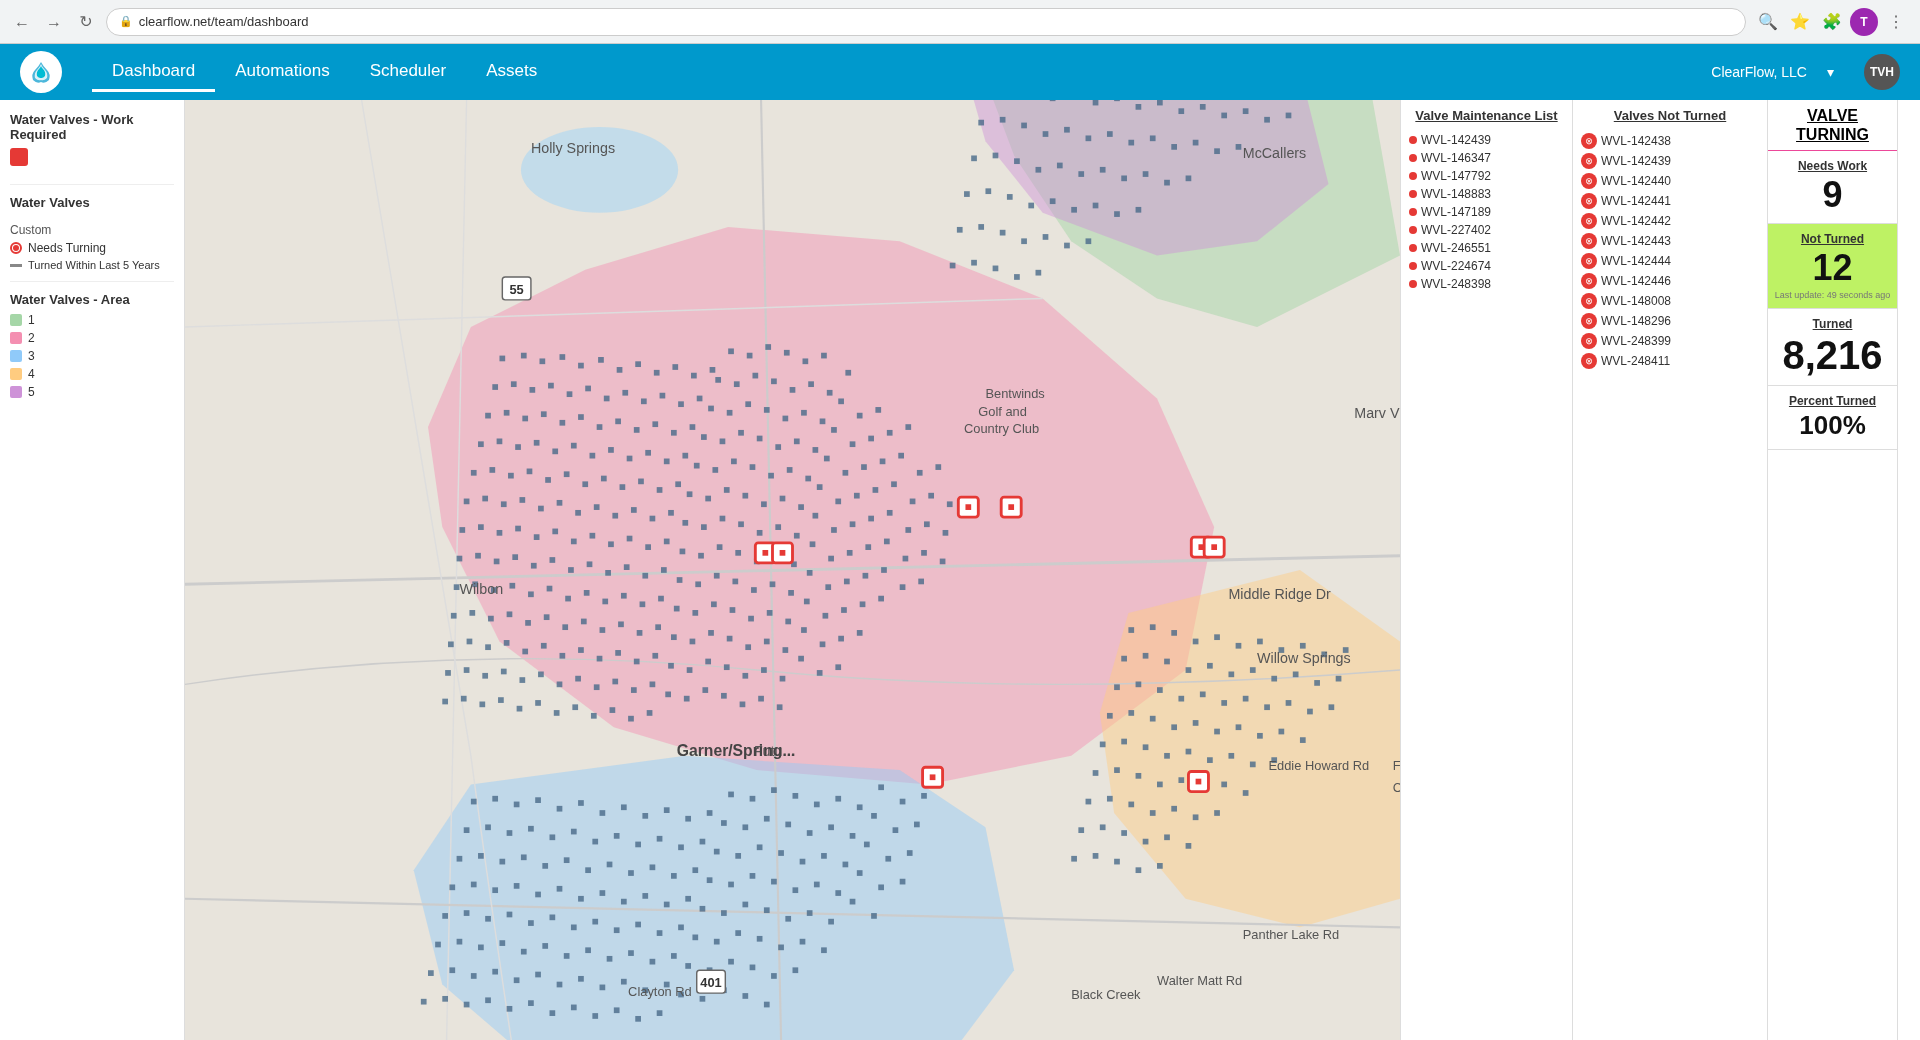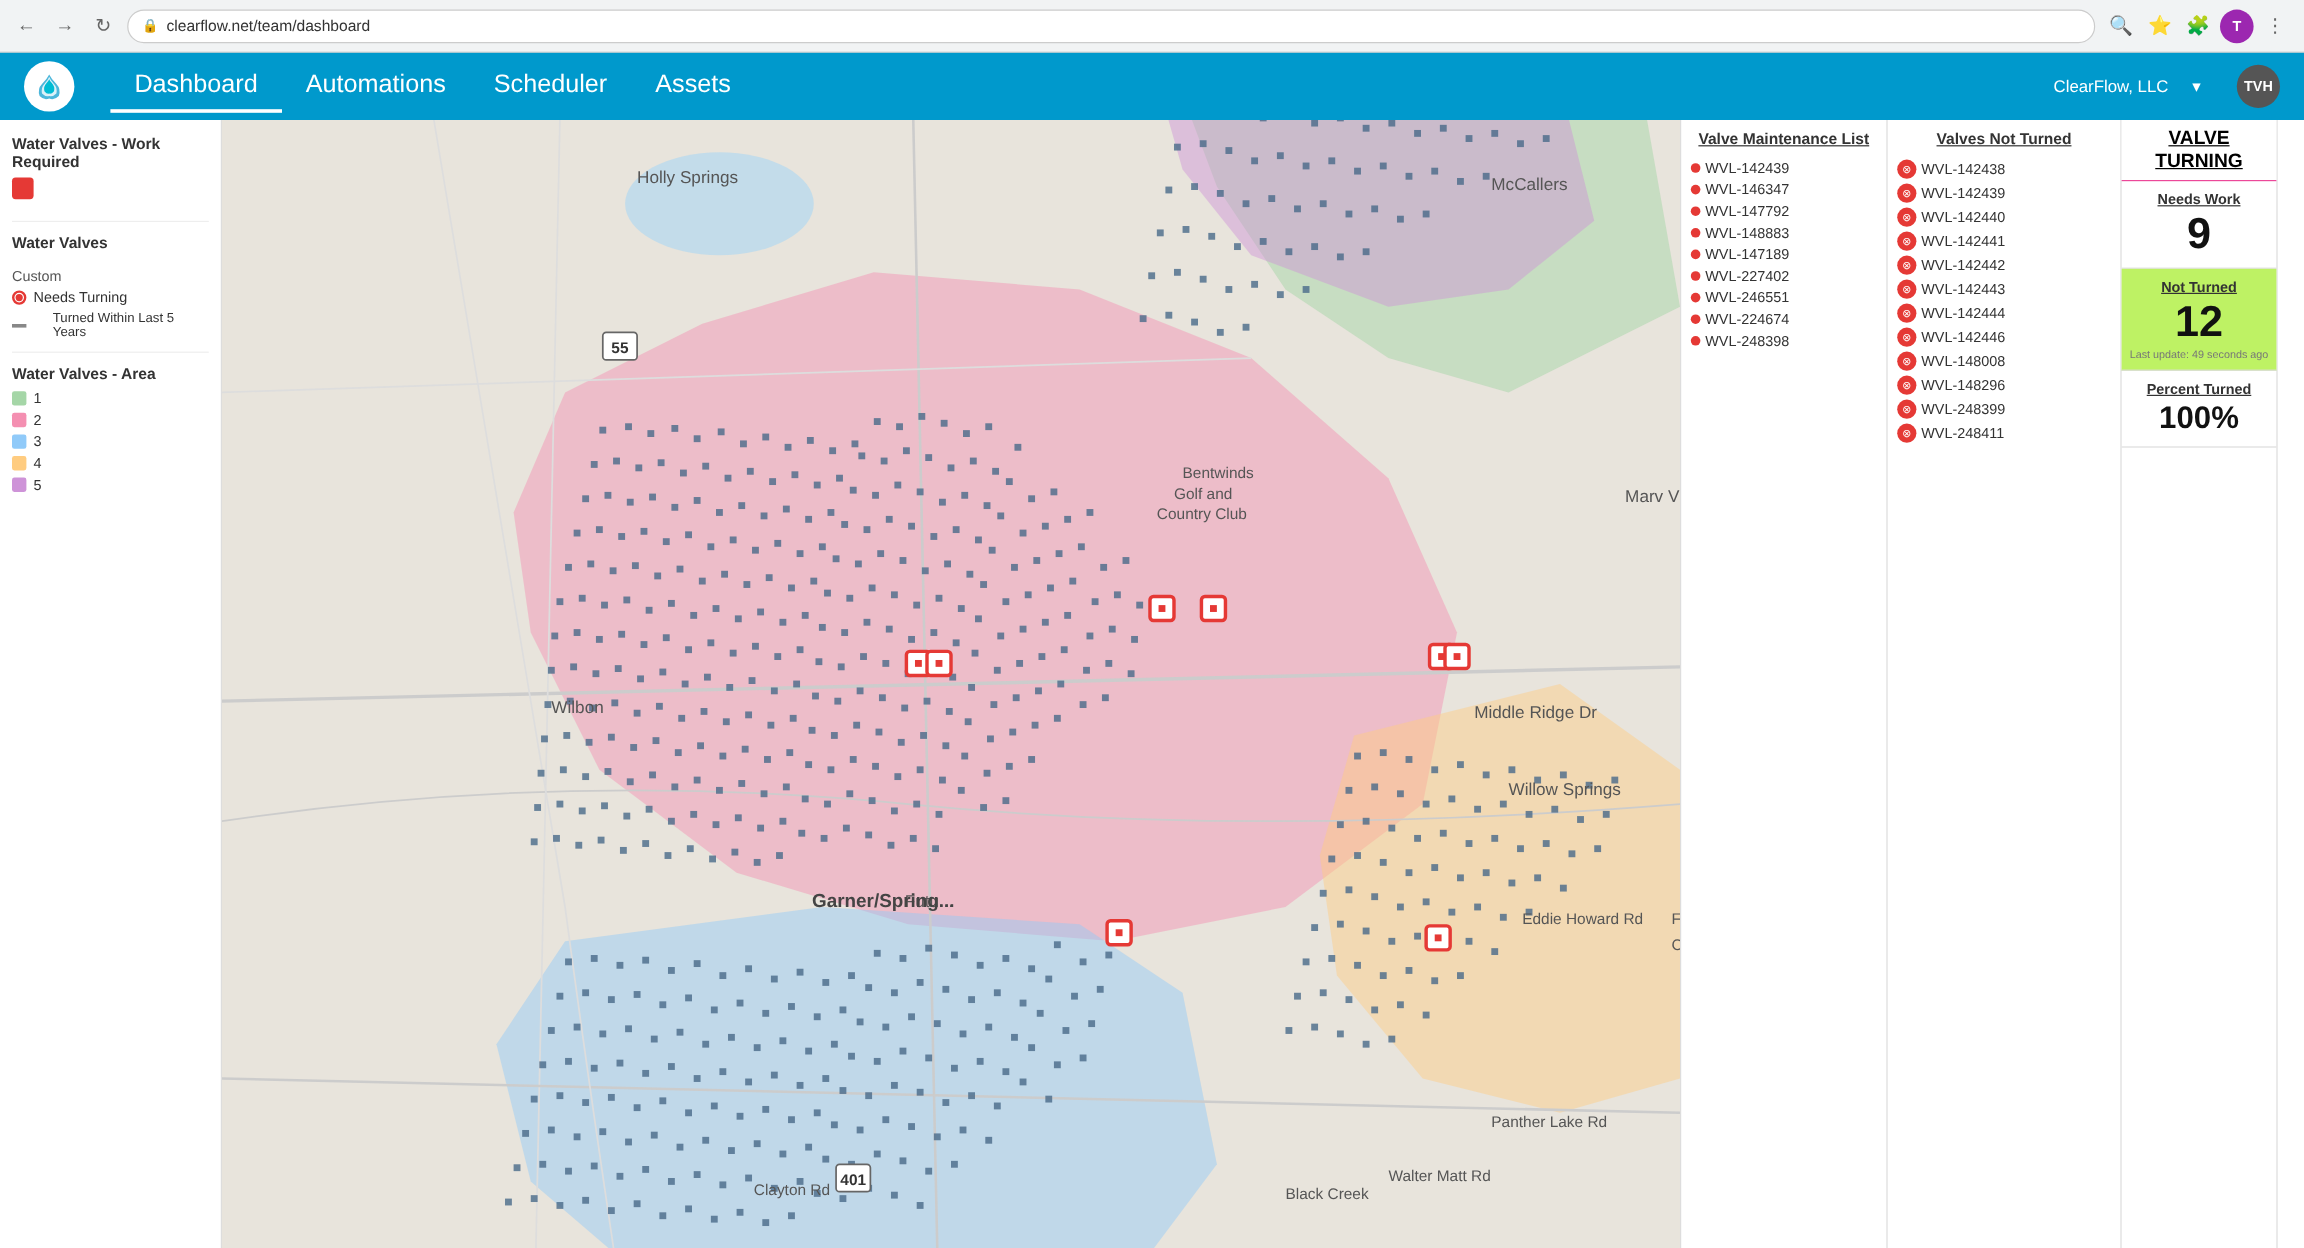--- a/index.html
+++ b/index.html
@@ -73,21 +73,21 @@
       background: white;
       border-radius: 50%;
       display: flex; align-items: center; justify-content: center;
       overflow: hidden;
     }
     .app-logo svg { width: 32px; height: 32px; }
     .app-nav { display: flex; gap: 0; flex: 1; }
     .app-nav-item {
       color: white;
       padding: 8px 20px;
-      font-size: 21px;
+      font-size: 17px;
       cursor: pointer;
       font-weight: 500;
       border-bottom: 3px solid transparent;
     }
     .app-nav-item.active { border-bottom: 3px solid white; }
     .app-org {
       color: white;
       font-size: 14px;
       display: flex;
       align-items: center;
@@ -368,21 +368,21 @@
     <div class="sidebar-section-title">Water Valves</div>
     <div style="font-size:12px; color:#555; margin-bottom:4px;margin-top:13px;">Custom</div>
     <div class="sidebar-legend-item">
       <div class="legend-dot-circle">
         <div class="legend-dot-circle-inner"></div>
       </div>
       <span>Needs Turning</span>
     </div>
     <div class="sidebar-legend-item">
       <div class="legend-dash"></div>
-      <span style="font-size:11px;margin-left:16px;">Turned Within Last 5 Years</span>
+      <span style="font-size:11px;">Turned Within Last 5 Years</span>
     </div>
 
     <div class="sidebar-divider"></div>
 
     <div class="sidebar-section-title">Water Valves - Area</div>
     <div class="sidebar-area-items">
       <div class="sidebar-legend-item">
         <div class="legend-dot" style="background:#a5d6a7;"></div>
         <span>1</span>
       </div>
@@ -1269,20 +1269,24 @@
       <div class="stats-section">
         <div class="stats-label">Needs Work</div>
         <div class="stats-value">9</div>
       </div>
       <div class="stats-section pink-bg">
         <div class="stats-label">Not Turned</div>
         <div class="stats-value">12</div>
         <div class="stats-sublabel">Last update: 49 seconds ago</div>
       </div>
       <div class="stats-section">
+        <div class="stats-label">Turned</div>
+        <div class="stats-value-large">8,216</div>
+      </div>
+      <div class="stats-section">
         <div class="stats-label">Percent Turned</div>
         <div class="stats-value-pct">100%</div>
       </div>
     </div>
 
     <div class="chart-table-panel">
       
       
 
       

